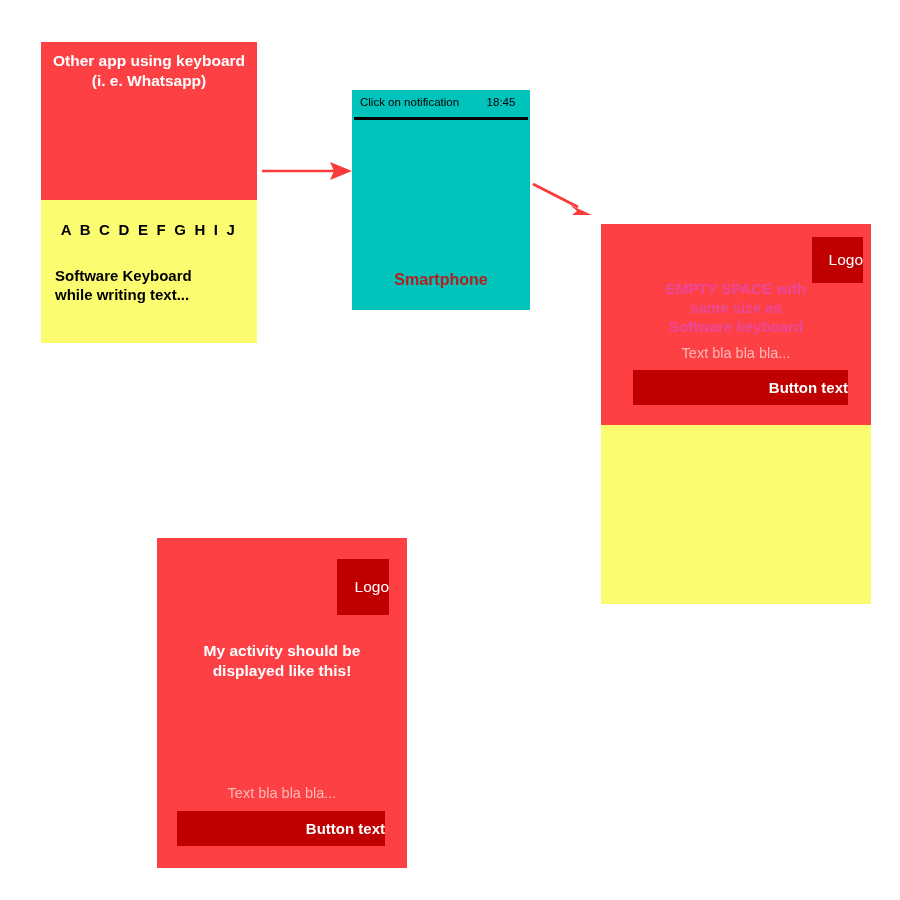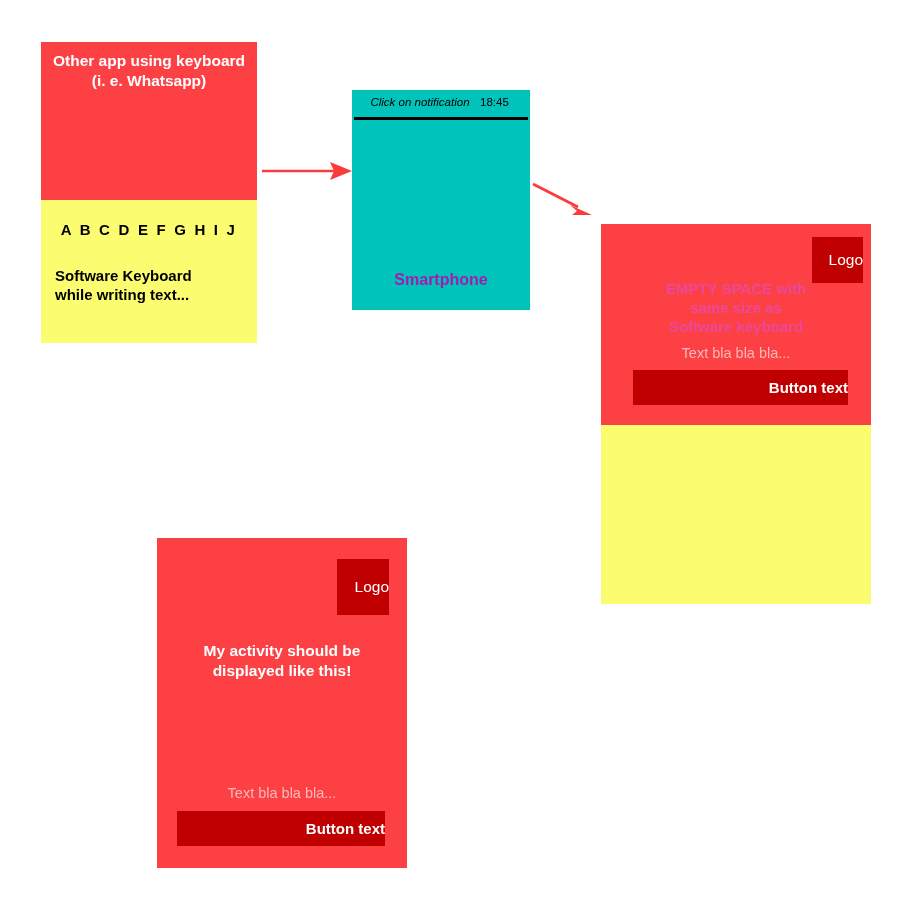--- a/index.html
+++ b/index.html
@@ -91,32 +91,31 @@
   #phone-screen { left: 0; top: 0; width: 178px; height: 220px; }
   #phone-statusbar-rule {
     position: absolute;
     left: 2px; top: 27px; width: 174px; height: 3px;
     background: #000000;
   }
   #phone-notification {
     left: 8px; top: 5px; width: 120px;
     color: #000000;
     font-size: 11.5px;
-    text-align: center;
-    font-style: italic;
+    text-align: left;
   }
   #phone-time {
     left: 128px; top: 5px; width: 42px;
     color: #000000;
     font-size: 11.5px;
-    text-align: left;
+    text-align: center;
   }
   #phone-label {
     left: 0; top: 180px; width: 178px;
-    color: #a21caf;
+    color: #b91c1c;
     font-size: 16px;
     font-weight: bold;
   }
 
   
   #myapp-panel   { left: 601px; top: 224px; width: 270px; height: 380px; }
   #myapp-red     { left: 0; top: 0; width: 270px; height: 201px; }
   #myapp-yellow  { left: 0; top: 201px; width: 270px; height: 179px; }
 
   #myapp-logo    { left: 211px; top: 13px; width: 51px; height: 46px; }

